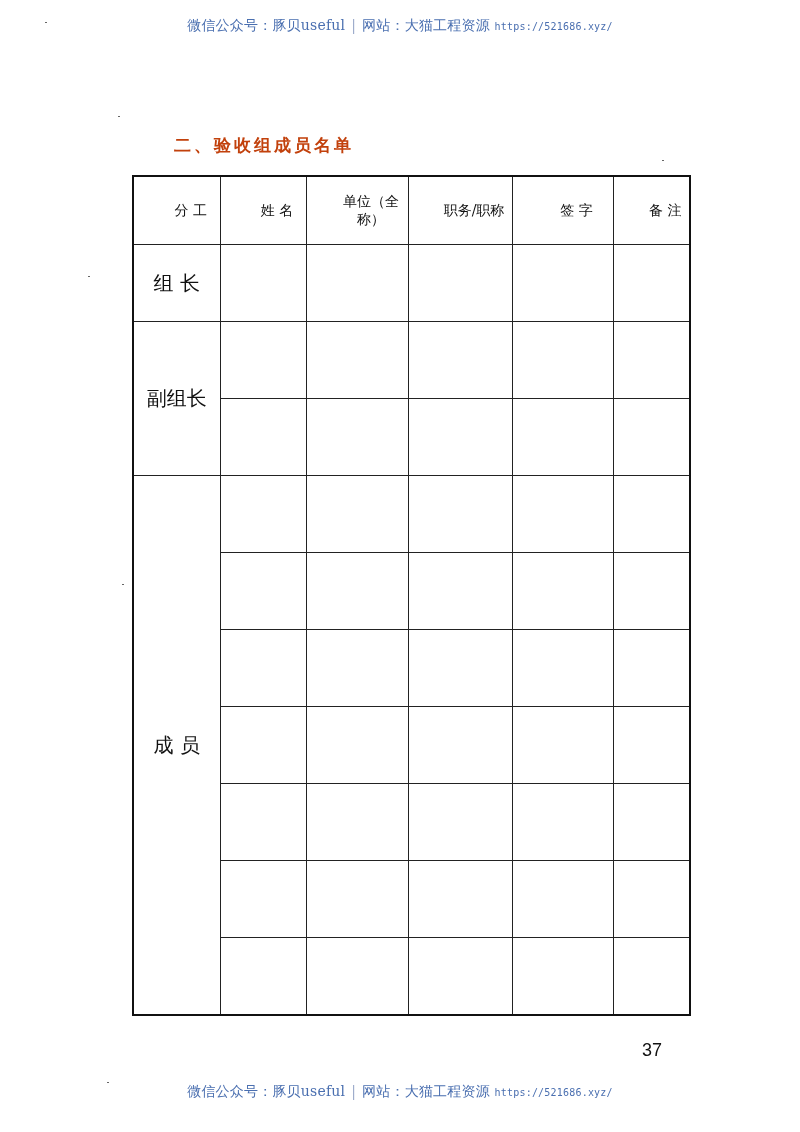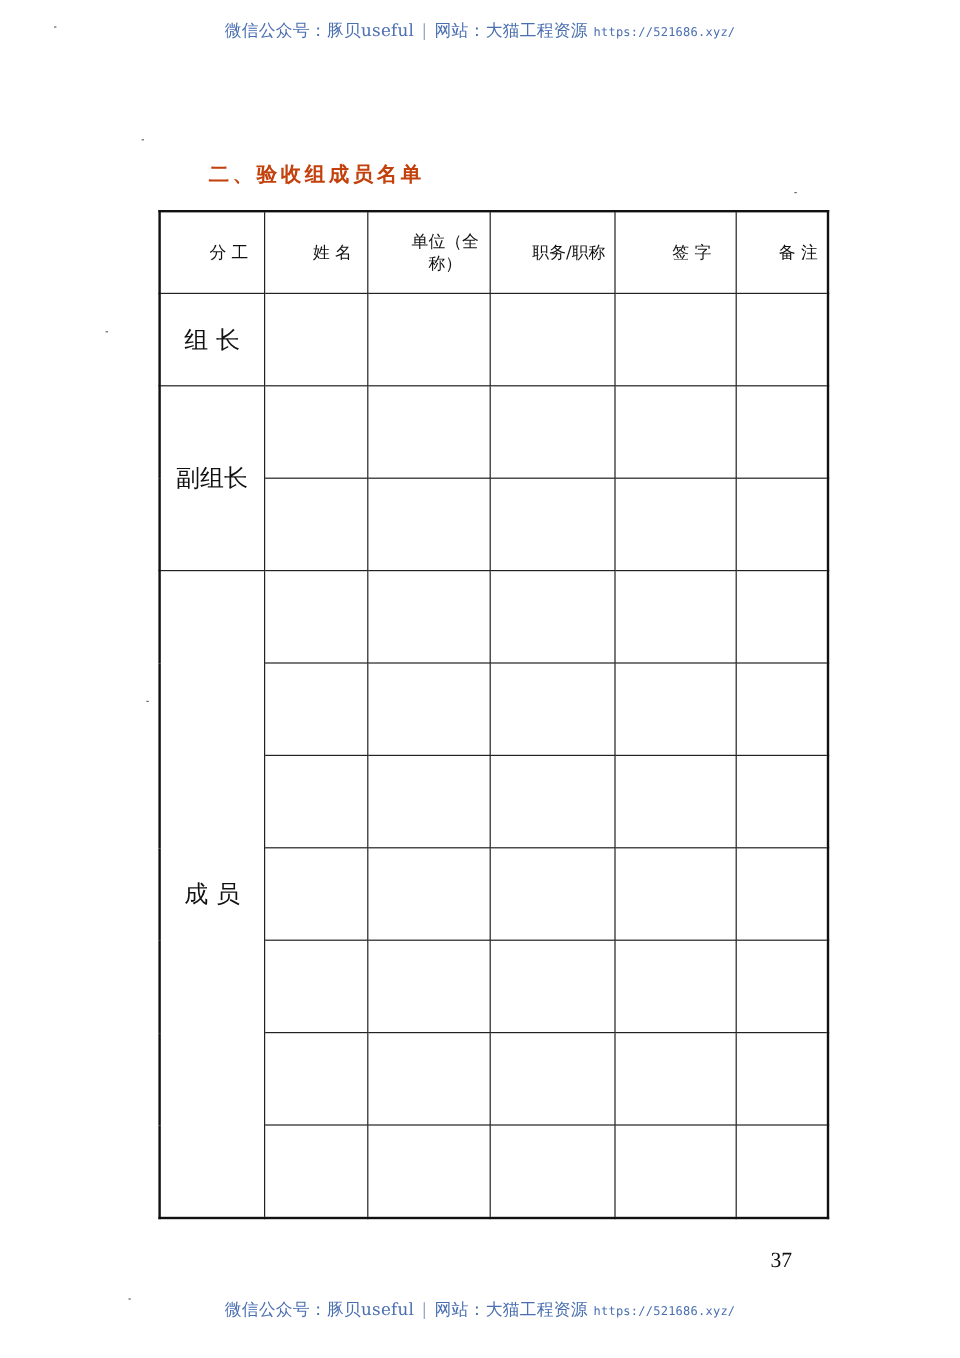--- a/index.html
+++ b/index.html
@@ -53,21 +53,21 @@
       font-family: "DejaVu Serif", "Liberation Serif", serif;
       color: #111;
     }
     table.roster th { height: 67px; font-weight: normal; font-size: 14px; padding-left: 28px; }
     table.roster tr.body-row td { height: 76px; }
 
     .page-number {
       position: absolute;
       left: 642px; top: 1040px;
       font-size: 18px;
-      font-family: Liberation Serif, serif;
+      font-family: Liberation Sans, sans-serif;
       color: #111;
     }
     .speck { position: absolute; width: 2px; height: 1px; background: #666; }
   </style>
 </head>
 <body>
 
 <div class="watermark top">
   <span>微信公众号：豚贝useful</span><span class="sep">|</span><span>网站：大猫工程资源</span>
   <span class="mono">https://521686.xyz/</span>

